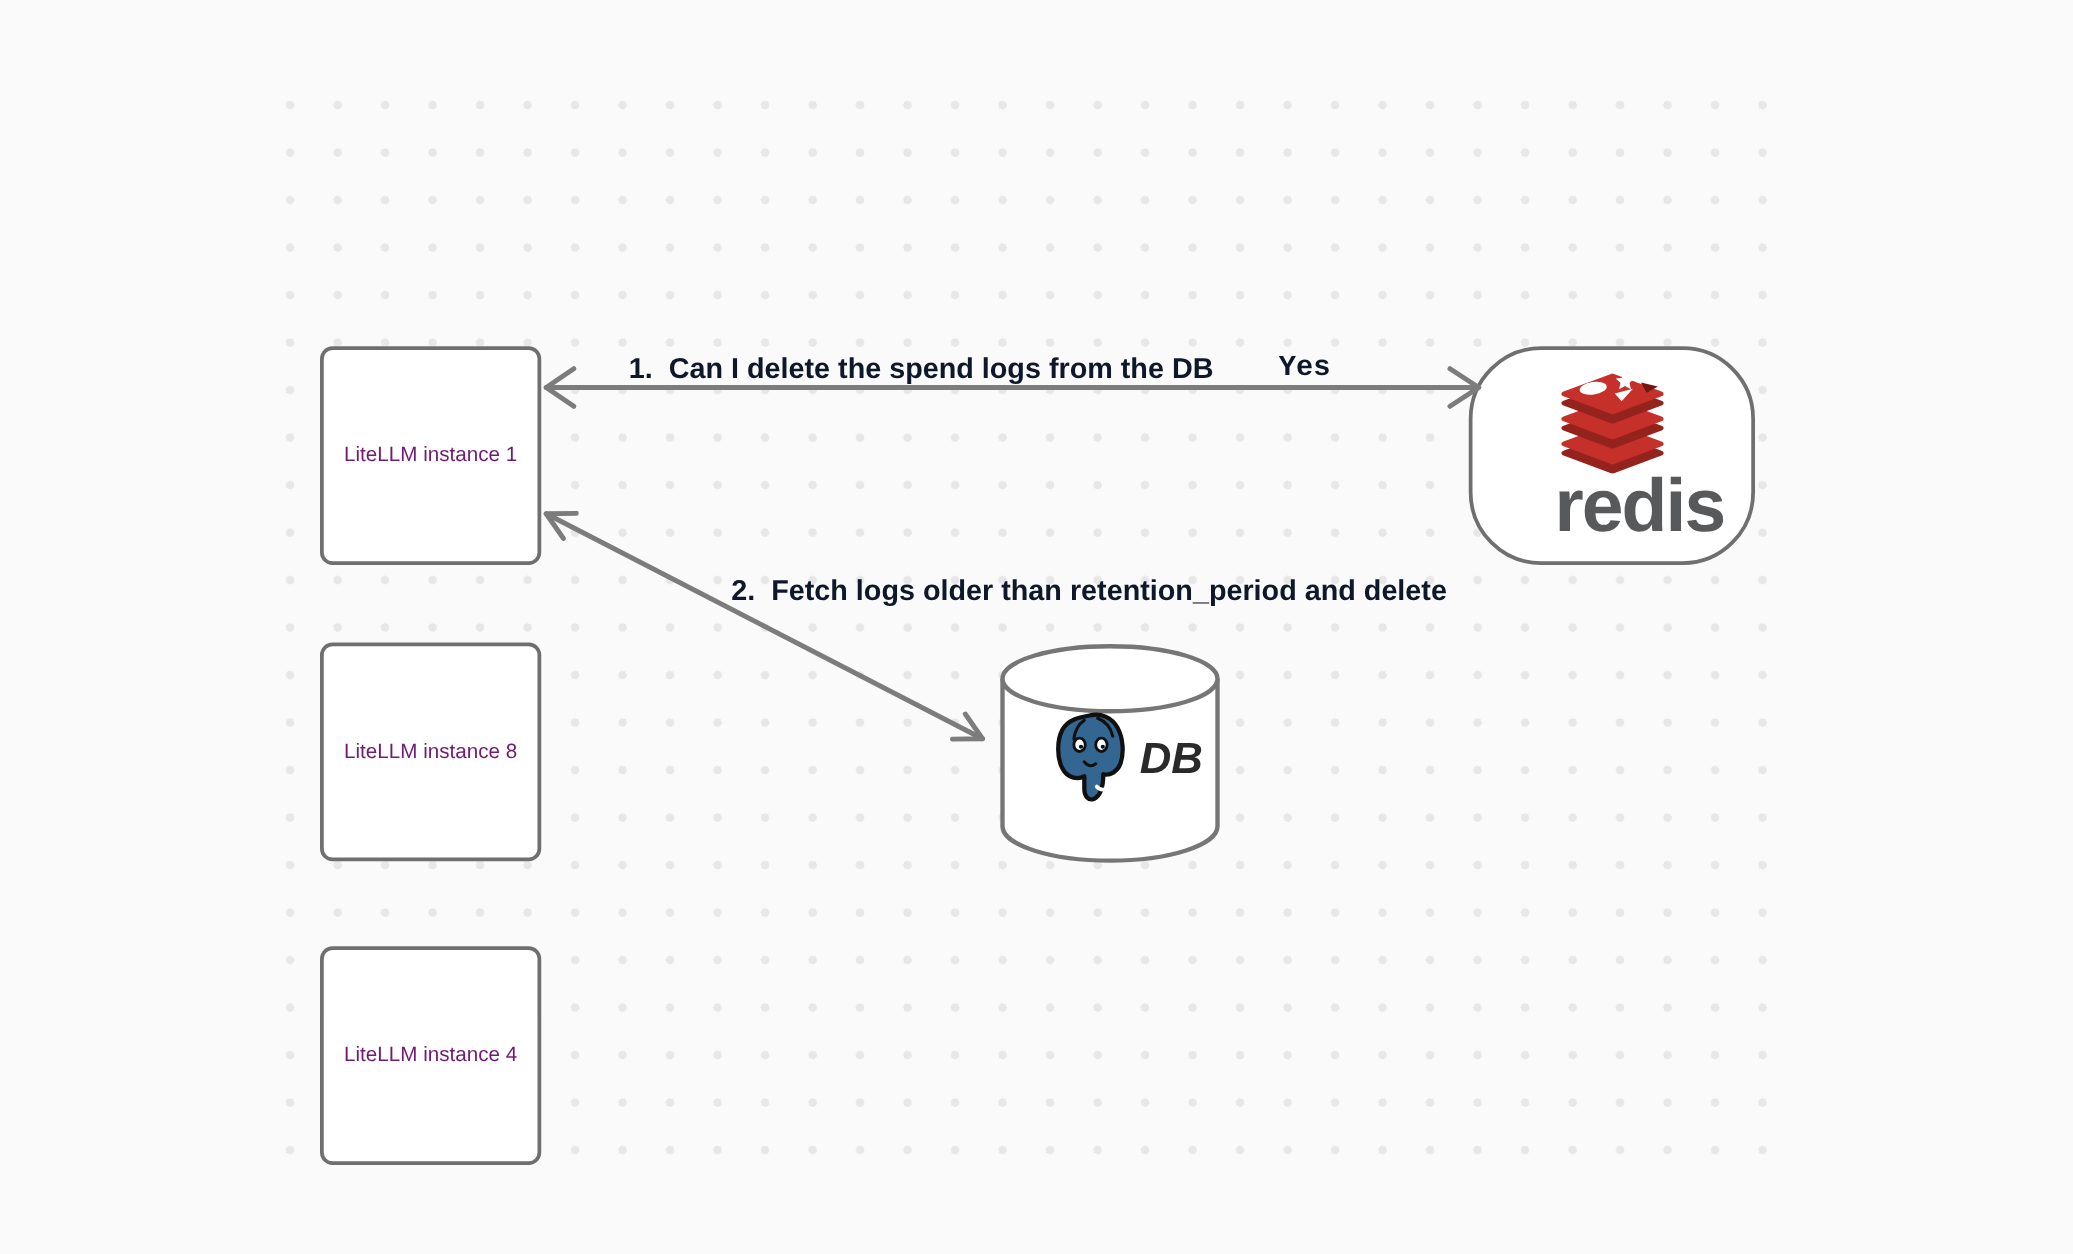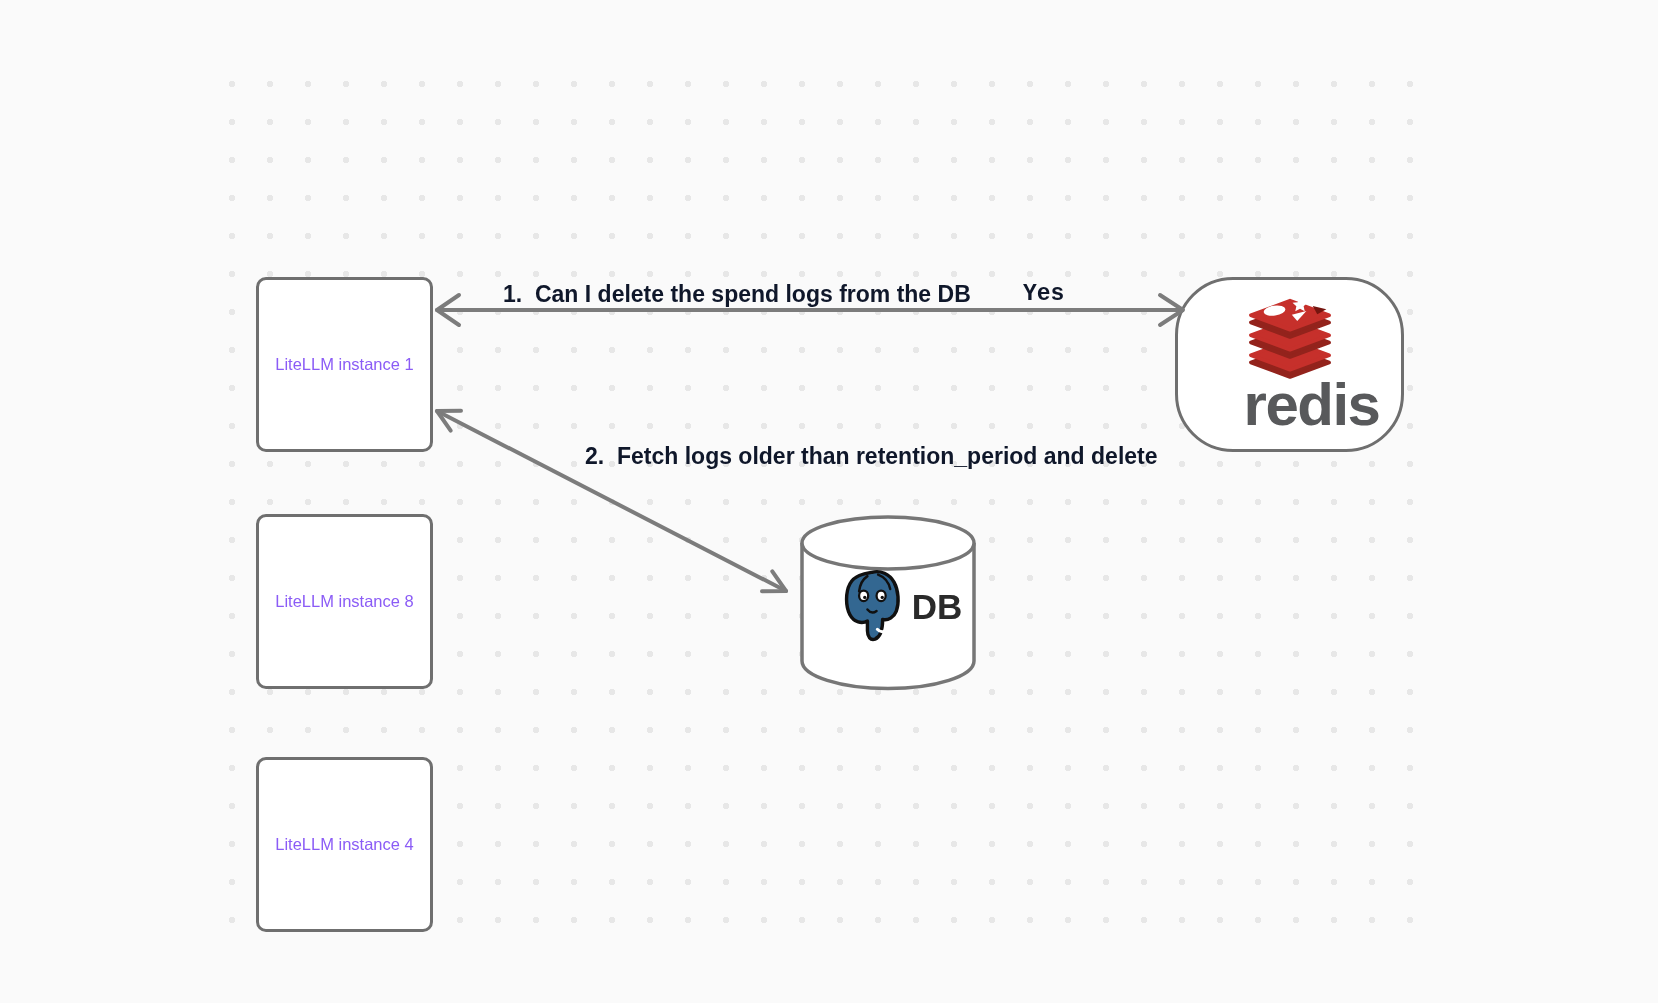--- a/index.html
+++ b/index.html
@@ -13,21 +13,21 @@
     background-image:radial-gradient(circle 3.4px at 18px 18px,#e7e7e7 99%,transparent 100%);
     background-size:38px 38px;
   }
   .node-box{
     position:absolute;width:177px;height:175px;
     background:#ffffff;border:3.5px solid #6f6f6f;border-radius:10px;
     display:flex;align-items:center;justify-content:center;
     box-sizing:border-box;
   }
   .node-box .label{
-    font-size:16.5px;color:#8b5cf6;text-align:left;line-height:1.25;
+    font-size:16.5px;color:#701a75;text-align:left;line-height:1.25;
   }
   #box-instance-1{left:256px;top:277px;}
   #box-instance-2{left:256px;top:514px;}
   #box-instance-3{left:256px;top:757px;}
 
   .redis-node{
     position:absolute;left:1175px;top:277px;width:229px;height:175px;
     background:#ffffff;border:3.5px solid #6f6f6f;border-radius:58px;
     box-sizing:border-box;
     display:flex;flex-direction:column;align-items:center;justify-content:center;
@@ -36,36 +36,36 @@
     font-size:60px;font-weight:700;color:#58595b;letter-spacing:-1.5px;
     line-height:1;margin-top:-4px;margin-left:44px;
   }
 
   .cylinder-node{
     position:absolute;left:798px;top:513px;width:180px;height:179px;
   }
   .cylinder-node > svg{position:absolute;left:0;top:0;}
   .cylinder-content{
     position:absolute;left:6px;top:38px;width:188px;height:110px;
-    display:flex;align-items:center;justify-content:center;
+    display:flex;align-items:center;justify-content:center;font-style:italic;
   }
   .db-label{
     font-size:35px;font-weight:700;color:#2a2a2a;line-height:1;margin-left:2px;
   }
 
   .arrow-layer{
     position:absolute;left:0;top:0;width:1658px;height:1003px;pointer-events:none;
   }
   .annotation{
     position:absolute;font-size:23px;font-weight:700;color:#0f172a;
     white-space:pre;line-height:26px;
   }
   #annotation-1{left:503px;top:281px;}
   #annotation-yes{left:1023px;top:281px;font-family:Liberation Mono, monospace;}
-  #annotation-2{left:585px;top:443px;}
+  #annotation-2{left:585px;top:459px;}
 </style>
 </head>
 <body>
 
 <div class="dot-grid"></div>
 
 <div class="node-box" id="box-instance-1">
   <span class="label">LiteLLM instance 1</span>
 </div>
 <div class="node-box" id="box-instance-2">

